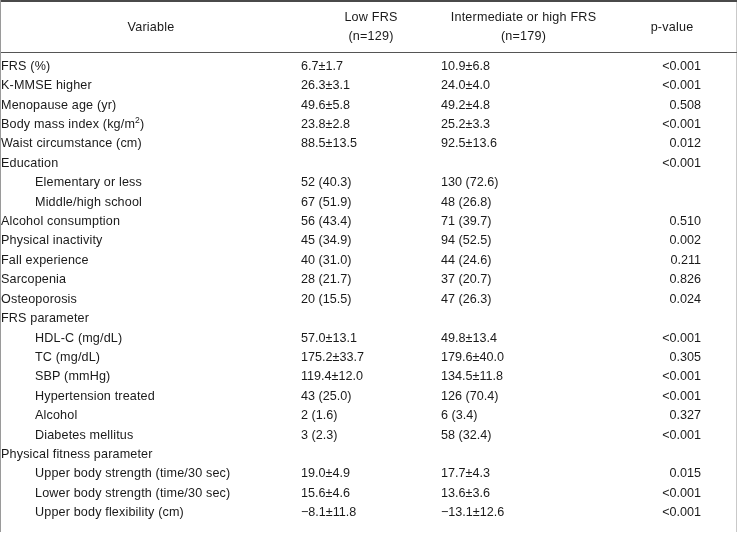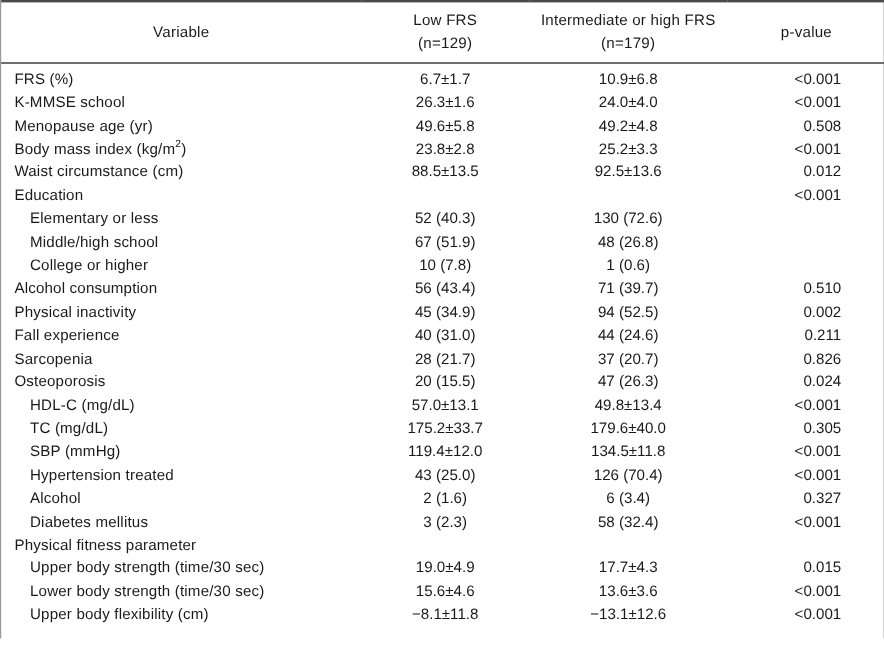--- a/index.html
+++ b/index.html
@@ -52,23 +52,23 @@
   tbody tr.first-body-row > td { padding-top: 4px; }
 
   
   th.h-var   { text-align: center; }
   th.h-low,
   th.h-inter { }
   th.h-pval  { text-align: center; padding-right: 8px; }
   .hdr-line2 { display: block; }
 
   
-  td.v-label { text-align: left; padding-left: 11px; letter-spacing: 0.15px; }
-  td.v-label.indent-1 { padding-left: 24px; }
-  td.v-num   { text-align: center; }
+  td.v-label { text-align: left; padding-left: 0; letter-spacing: 0.15px; }
+  td.v-label.indent-1 { padding-left: 34px; }
+  td.v-num   { text-align: left; }
   td.v-pval  { text-align: right; padding-right: 37px; }
 
   sup { font-size: 8.6px; vertical-align: super; line-height: 0; }
 </style>
 </head>
 <body>
 
 <div id="table-root">
   <table class="stat-table">
     <colgroup>
@@ -96,22 +96,22 @@
       </tr>
     </thead>
     <tbody id="table-body">
         <tr class="first-body-row">
           <td class="v-label">FRS (%)</td>
           <td class="v-num">6.7±1.7</td>
           <td class="v-num">10.9±6.8</td>
           <td class="v-pval">&lt;0.001</td>
         </tr>
         <tr>
-          <td class="v-label">K-MMSE school</td>
-          <td class="v-num">26.3±1.6</td>
+          <td class="v-label">K-MMSE higher</td>
+          <td class="v-num">26.3±3.1</td>
           <td class="v-num">24.0±4.0</td>
           <td class="v-pval">&lt;0.001</td>
         </tr>
         <tr>
           <td class="v-label">Menopause age (yr)</td>
           <td class="v-num">49.6±5.8</td>
           <td class="v-num">49.2±4.8</td>
           <td class="v-pval">0.508</td>
         </tr>
         <tr>
@@ -138,26 +138,20 @@
           <td class="v-num">130 (72.6)</td>
           <td class="v-pval"></td>
         </tr>
         <tr>
           <td class="v-label indent-1">Middle/high school</td>
           <td class="v-num">67 (51.9)</td>
           <td class="v-num">48 (26.8)</td>
           <td class="v-pval"></td>
         </tr>
         <tr>
-          <td class="v-label indent-1">College or higher</td>
-          <td class="v-num">10 (7.8)</td>
-          <td class="v-num">1 (0.6)</td>
-          <td class="v-pval"></td>
-        </tr>
-        <tr>
           <td class="v-label">Alcohol consumption</td>
           <td class="v-num">56 (43.4)</td>
           <td class="v-num">71 (39.7)</td>
           <td class="v-pval">0.510</td>
         </tr>
         <tr>
           <td class="v-label">Physical inactivity</td>
           <td class="v-num">45 (34.9)</td>
           <td class="v-num">94 (52.5)</td>
           <td class="v-pval">0.002</td>
@@ -174,20 +168,26 @@
           <td class="v-num">37 (20.7)</td>
           <td class="v-pval">0.826</td>
         </tr>
         <tr>
           <td class="v-label">Osteoporosis</td>
           <td class="v-num">20 (15.5)</td>
           <td class="v-num">47 (26.3)</td>
           <td class="v-pval">0.024</td>
         </tr>
         <tr>
+          <td class="v-label">FRS parameter</td>
+          <td class="v-num"></td>
+          <td class="v-num"></td>
+          <td class="v-pval"></td>
+        </tr>
+        <tr>
           <td class="v-label indent-1">HDL-C (mg/dL)</td>
           <td class="v-num">57.0±13.1</td>
           <td class="v-num">49.8±13.4</td>
           <td class="v-pval">&lt;0.001</td>
         </tr>
         <tr>
           <td class="v-label indent-1">TC (mg/dL)</td>
           <td class="v-num">175.2±33.7</td>
           <td class="v-num">179.6±40.0</td>
           <td class="v-pval">0.305</td>

